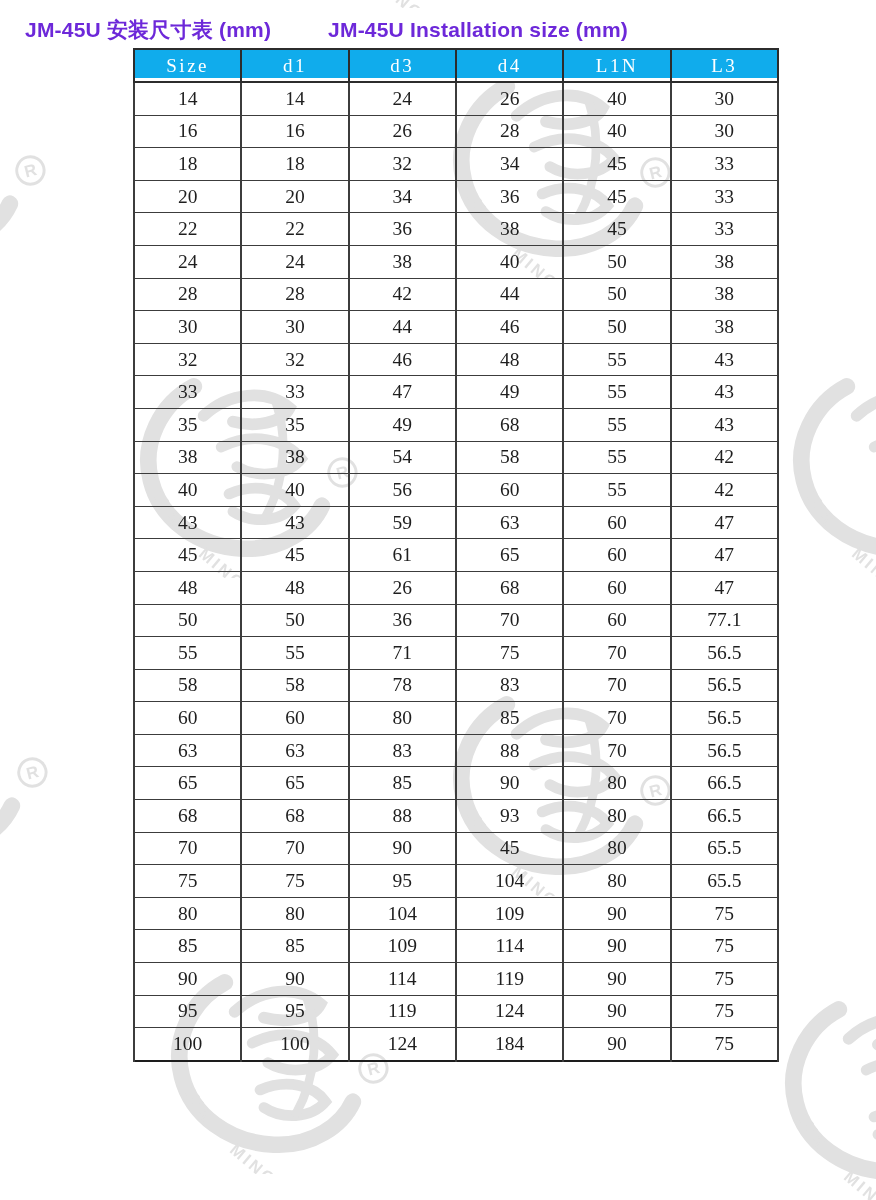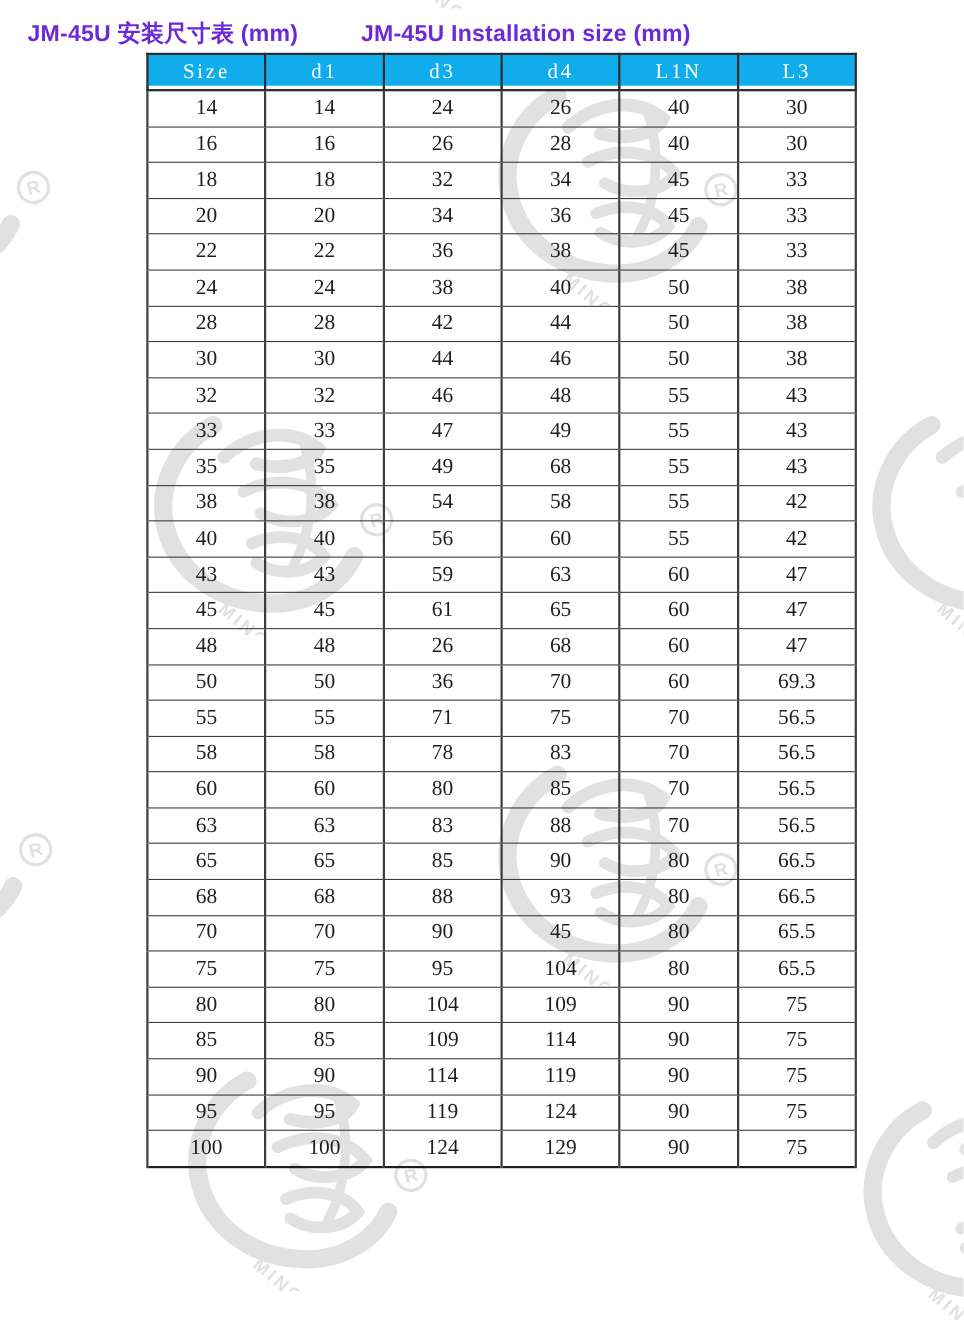--- a/index.html
+++ b/index.html
@@ -286,21 +286,21 @@
         <td>68</td>
         <td>60</td>
         <td>47</td>
       </tr>
         <tr>
         <td>50</td>
         <td>50</td>
         <td>36</td>
         <td>70</td>
         <td>60</td>
-        <td>69.3</td>
+        <td>77.1</td>
       </tr>
         <tr>
         <td>55</td>
         <td>55</td>
         <td>71</td>
         <td>75</td>
         <td>70</td>
         <td>56.5</td>
       </tr>
         <tr>
@@ -388,20 +388,20 @@
         <td>95</td>
         <td>119</td>
         <td>124</td>
         <td>90</td>
         <td>75</td>
       </tr>
         <tr>
         <td>100</td>
         <td>100</td>
         <td>124</td>
-        <td>129</td>
+        <td>184</td>
         <td>90</td>
         <td>75</td>
       </tr>
       </tbody>
   </table>
 
 </div>
 
 </body></html>

